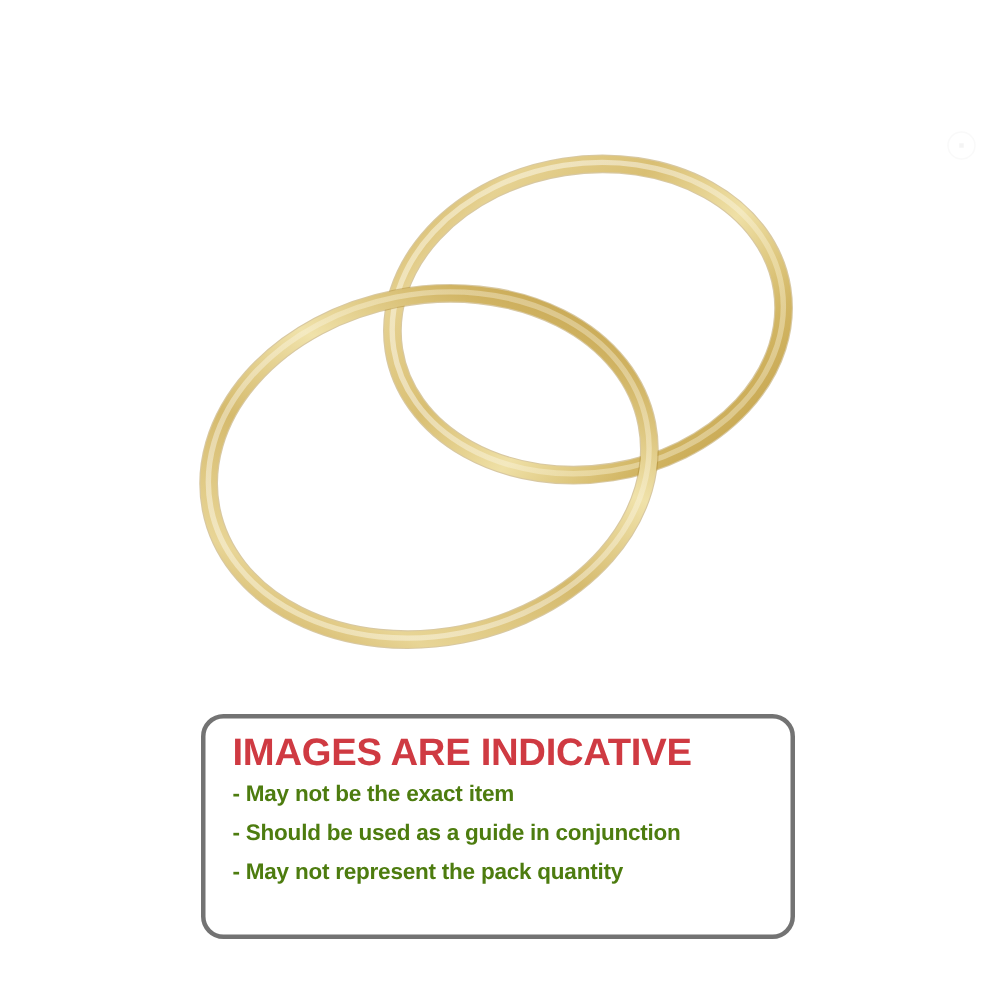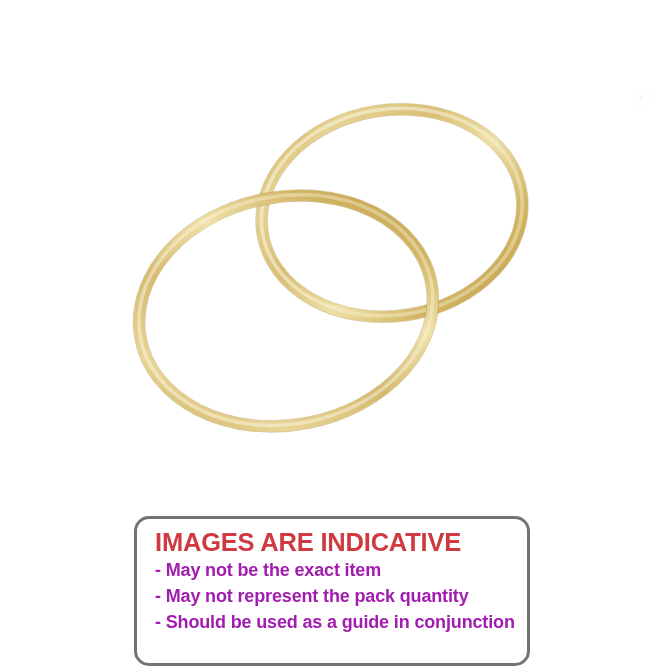--- a/index.html
+++ b/index.html
@@ -40,41 +40,41 @@
     width: 26px;
     height: 26px;
     opacity: 0.055;
     pointer-events: none;
   }
 
   
   #indicative-box {
     position: absolute;
     left: 134px;
-    top: 516px;
+    top: 476px;
     width: 396px;
     height: 150px;
     box-sizing: border-box;
     border: 3px solid #737373;
     border-radius: 15px;
     background: #ffffff;
     padding: 8px 10px 6px 18px;
   }
   #indicative-title {
     color: #cf3a42;
     font-weight: bold;
     font-size: 25.5px;
     line-height: 30px;
     letter-spacing: -0.2px;
     white-space: nowrap;
   }
   .notice-line {
-    color: #a21caf;
+    color: #4d7c0f;
     font-weight: bold;
-    font-size: 18px;
+    font-size: 15px;
     line-height: 26px;
     letter-spacing: -0.15px;
     white-space: nowrap;
   }
   .notice-line.continuation {
     padding-left: 9px;
   }
 </style>
 </head>
 <body>
@@ -154,19 +154,19 @@
       <circle cx="13" cy="13" r="9" fill="none" stroke="#999" stroke-width="1"></circle>
       <rect x="11.5" y="11.5" width="3" height="3" fill="#444"></rect>
     </svg>
   </div>
 
   <div id="indicative-box">
     <div id="indicative-title">IMAGES ARE INDICATIVE</div>
 
     <div class="notice-line">- May not be the exact item</div>
 
+    <div class="notice-line">- Should be used as a guide in conjunction</div>
+
     <div class="notice-line">- May not represent the pack quantity</div>
-
-    <div class="notice-line">- Should be used as a guide in conjunction</div>
 
   </div>
 
 </div>
 
 </body></html>

